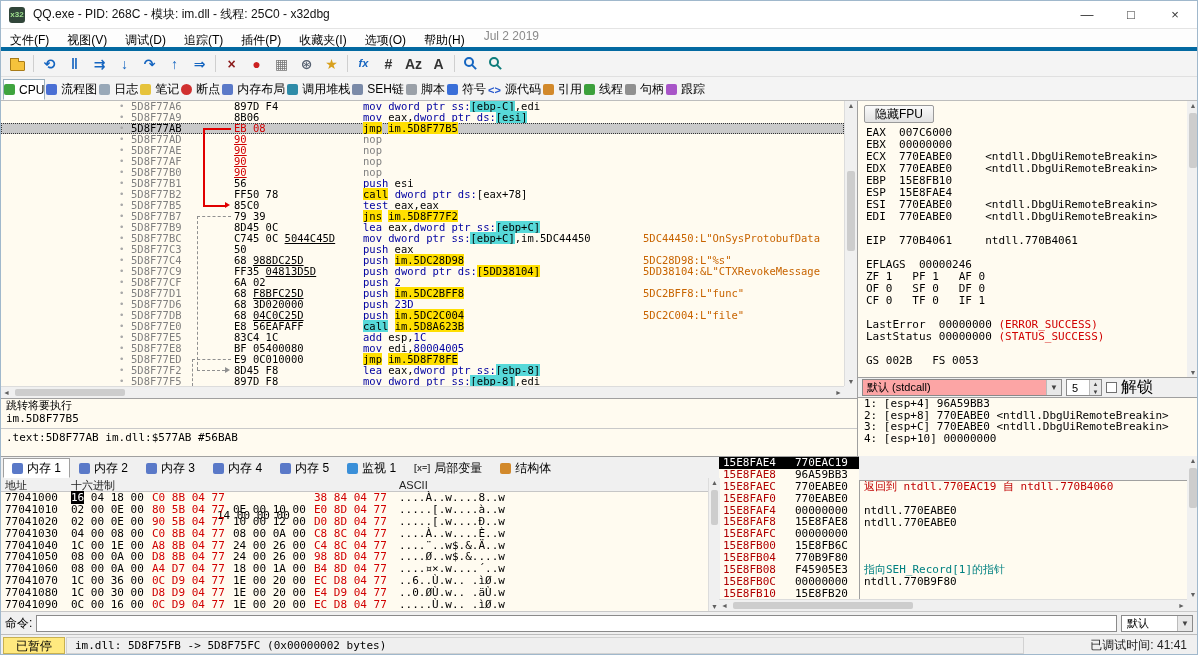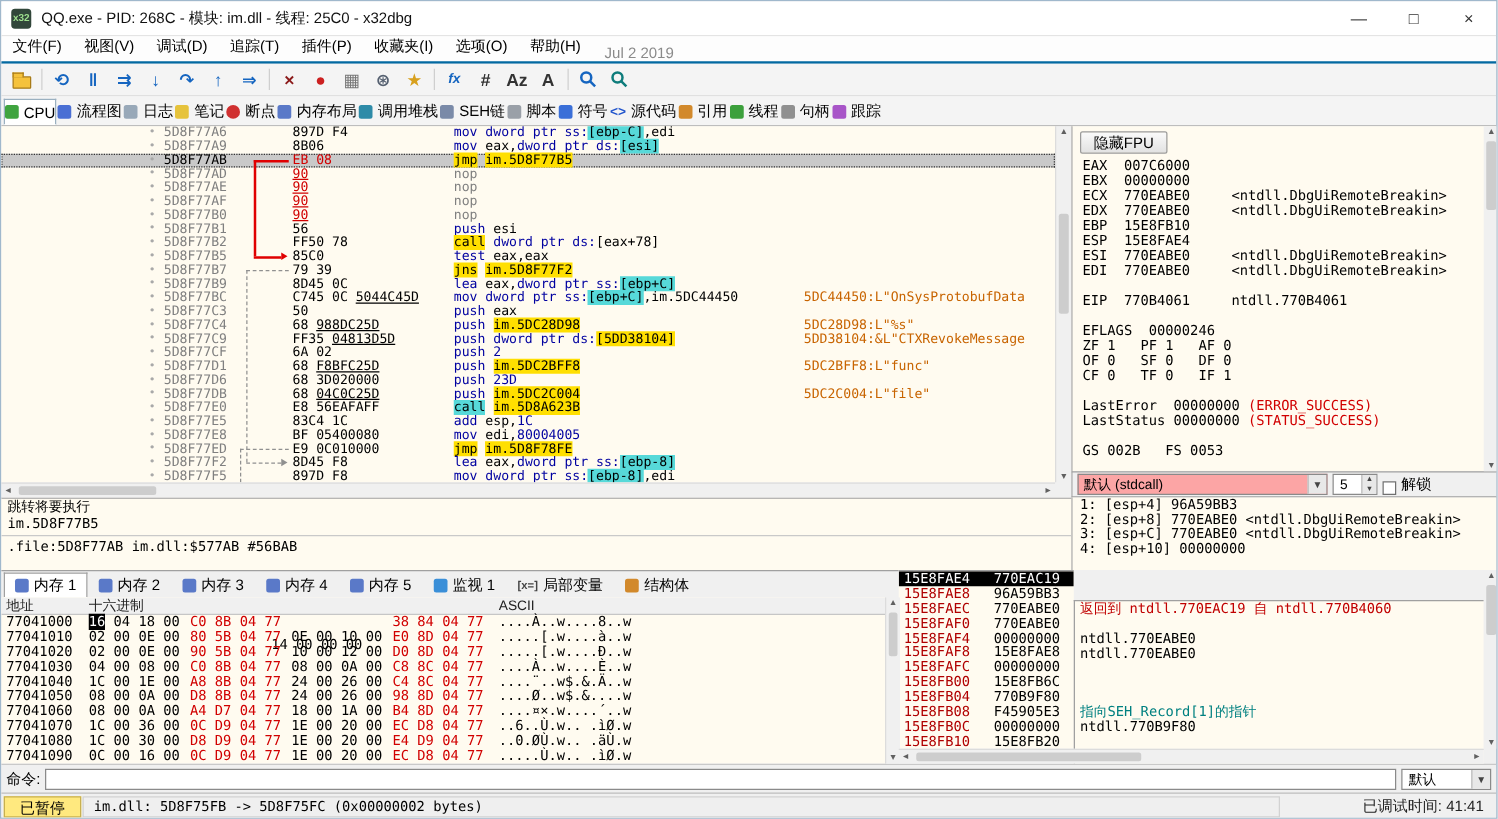--- a/index.html
+++ b/index.html
@@ -5,21 +5,21 @@
 *{box-sizing:border-box;margin:0;padding:0}
 html,body{width:1198px;height:655px;overflow:hidden}
 body{position:relative;font-family:"Liberation Sans","DejaVu Sans",sans-serif;font-size:12px;background:#f0f0f0;border:1px solid #a0b8cc;color:#000}
 
 
 #titlebar{position:absolute;left:0;top:0;width:100%;height:28px;background:#fff;border-bottom:1px solid #e4e4e4;display:flex;align-items:center}
 #appicon{width:16px;height:16px;margin:0 8px 0 8px;background:#31463a;border-radius:3px;color:#9fe08f;font-size:8px;line-height:16px;text-align:center;font-weight:bold}
 #title{font-size:12px;color:#111}
 #titlebar .sp{flex:1}
 .wbtn{width:44px;height:28px;display:flex;align-items:center;justify-content:center;font-size:13px;color:#333}
-#menubar{position:absolute;left:0;top:28px;width:100%;height:22px;background:#fdfdfd;border-bottom:2px solid #0369a1;display:flex;align-items:flex-end}
+#menubar{position:absolute;left:0;top:28px;width:100%;height:22px;background:#fdfdfd;border-bottom:4px solid #0369a1;display:flex;align-items:flex-start}
 .mitem{padding:3px 9px;color:#000}
 #menudate{color:#8a8a8a;padding-left:10px}
 #toolbar{position:absolute;left:0;top:50px;width:100%;height:26px;background:#f4f4f4;border-bottom:1px solid #e0e0e0;display:flex;align-items:center;padding-left:4px}
 .tbtn{width:25px;height:22px;display:flex;align-items:center;justify-content:center;font-size:14px;font-weight:bold}
 .tsep{width:1px;height:17px;background:#cfcfcf;margin:0 3px}
 .tglyph{line-height:1}
 .g-folder{position:relative;display:inline-block;width:15px;height:10px;background:#f5c23c;border:1px solid #a87b18;border-radius:1px;margin-top:4px}
 .g-folder:before{content:"";position:absolute;top:-4px;left:-1px;width:7px;height:3px;background:#f5c23c;border:1px solid #a87b18;border-bottom:none}
 .g-mag{position:relative;display:inline-block;width:10px;height:10px;border:2px solid currentColor;border-radius:50%;margin:-3px 4px 0 0}
 .g-mag:after{content:"";position:absolute;width:6px;height:2px;background:currentColor;transform:rotate(45deg);right:-5px;bottom:-3px}
@@ -54,21 +54,21 @@
 
 #registers{position:absolute;left:856px;top:100px;width:342px;height:276px;background:#fffbf0;border-left:1px solid #a0a0a0;overflow:hidden}
 #fpu{position:absolute;left:6px;top:4px;height:18px;padding:0 10px;font-size:12px;background:linear-gradient(#fafafa,#e2e2e2);border:1px solid #9a9a9a;border-radius:2px;font-family:inherit}
 #rlines{position:absolute;left:8px;top:26px;right:14px;font-family:"DejaVu Sans Mono","Liberation Mono",monospace;font-size:11px}
 .rline{height:12px;line-height:12px;white-space:pre}
 #convbar{position:absolute;left:856px;top:376px;width:342px;height:21px;background:#f0f0f0;border:1px solid #a0a0a0;border-right:none;display:flex;align-items:center;gap:4px;padding:0 4px}
 #conv{width:200px;height:17px;background:#fca5a5;border:1px solid #8a8a8a;display:flex;align-items:center;justify-content:space-between;padding-left:4px;font-size:11px}
 .ddarr{width:15px;height:100%;background:#e8e8e8;border-left:1px solid #bbb;font-size:8px;display:flex;align-items:center;justify-content:center;color:#444}
 #spin{width:36px;height:17px;background:#fff;border:1px solid #8a8a8a;display:flex;align-items:center;justify-content:space-between;padding-left:5px;font-size:11px}
 .spar{width:12px;height:100%;font-size:6px;line-height:8px;text-align:center;background:#e8e8e8;border-left:1px solid #bbb;color:#444}
-#unlock{display:flex;align-items:flex-end;gap:4px;font-size:12px}
+#unlock{display:flex;align-items:center;gap:4px;font-size:16px}
 .cbox{width:11px;height:11px;background:#fff;border:1px solid #707070;display:inline-block}
 #argspane{position:absolute;left:856px;top:397px;width:342px;height:58px;background:#fffbf0;border-left:1px solid #a0a0a0;font-family:"DejaVu Sans Mono","Liberation Mono",monospace;font-size:11px;overflow:hidden}
 .aline{height:11.6px;line-height:11.6px;white-space:pre;padding-left:6px}
 
 
 #infopane{position:absolute;left:0;top:397px;width:856px;height:58px;background:#fffbf0;border-top:1px solid #a0a0a0;overflow:hidden}
 .ipline{font-family:"DejaVu Sans Mono","Liberation Mono",monospace;font-size:11px;line-height:13px;padding-left:5px;white-space:pre}
 .idiv{border-top:1px solid #c9c9c9;margin:3px 0 2px 0}
 
 
@@ -354,21 +354,21 @@
     <div class="aline">1: [esp+4] 96A59BB3</div>
     <div class="aline">2: [esp+8] 770EABE0 &lt;ntdll.DbgUiRemoteBreakin&gt;</div>
     <div class="aline">3: [esp+C] 770EABE0 &lt;ntdll.DbgUiRemoteBreakin&gt;</div>
     <div class="aline">4: [esp+10] 00000000</div>
   </div>
 
 <div id="infopane">
   <div class="ipline">跳转将要执行</div>
   <div class="ipline">im.5D8F77B5</div>
   <div class="idiv"></div>
-  <div class="ipline">.file:5D8F77AB im.dll:$577AB #56BAB</div>
+  <div class="ipline">.text:5D8F77AB im.dll:$577AB #56BAB</div>
 </div>
 
 <div id="bottomtabs">
     <div class="btab active">
       <span class="bticon" style="background: rgb(90, 121, 200);"></span>
       <span class="tlabel">内存 1</span>
     </div>
     <div class="btab">
       <span class="bticon" style="background: rgb(90, 121, 200);"></span>
       <span class="tlabel">内存 2</span>

